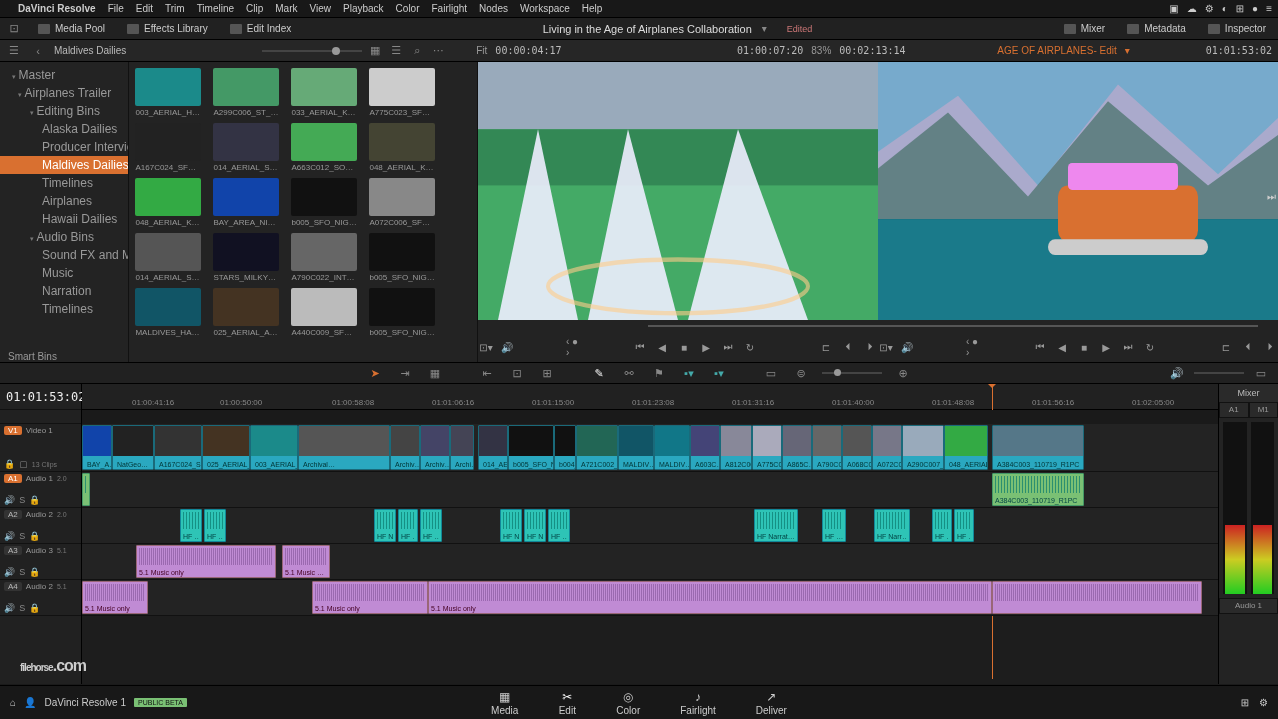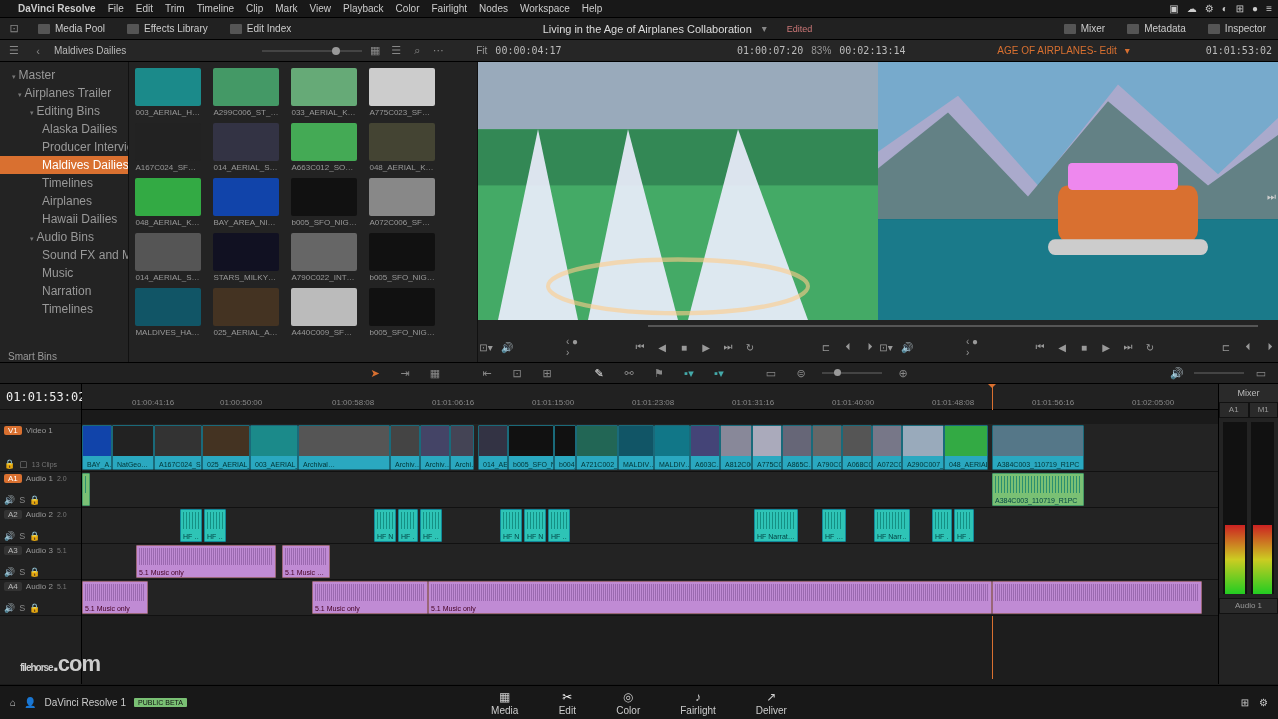--- a/index.html
+++ b/index.html
@@ -122,21 +122,21 @@
 
 .pagetabs { position:absolute; bottom:0; left:0; right:0; height:34px; background:#181818; display:flex; align-items:center; justify-content:center; gap:40px; border-top:1px solid #000; }
 .pagetabs .ptab { display:flex; flex-direction:column; align-items:center; gap:1px; color:#777; font-size:8px; }
 .pagetabs .ptab.active { color:#fff; }
 .pagetabs .ptab .picon { width:18px; height:14px; display:flex; align-items:center; justify-content:center; font-size:12px; }
 .pagetabs .ptab.active .picon { color:#fff; }
 .pagetabs .corner-l { position:absolute; left:10px; display:flex; align-items:center; gap:8px; color:#999; font-size:9px; }
 .pagetabs .corner-r { position:absolute; right:10px; display:flex; gap:10px; color:#888; font-size:11px; }
 .pagetabs .beta { background:#7ac074; color:#111; padding:1px 4px; font-size:7px; border-radius:1px; }
 .watermark { position:absolute; left:20px; bottom:40px; font-size:34px; font-weight:700; color:rgba(200,200,200,.25); letter-spacing:-1px; font-family:Arial; }
-.watermark .dotcom { font-size:22px; }
+.watermark .dotcom { font-size:16px; }
 </style>
 </head>
 <body>
 
 <div class="menubar">
   <span class="apple"></span>
   <span class="appname">DaVinci Resolve</span>
   <span id="menuitems"><span style="margin-right: 12px;">File</span><span style="margin-right: 12px;">Edit</span><span style="margin-right: 12px;">Trim</span><span style="margin-right: 12px;">Timeline</span><span style="margin-right: 12px;">Clip</span><span style="margin-right: 12px;">Mark</span><span style="margin-right: 12px;">View</span><span style="margin-right: 12px;">Playback</span><span style="margin-right: 12px;">Color</span><span style="margin-right: 12px;">Fairlight</span><span style="margin-right: 12px;">Nodes</span><span style="margin-right: 12px;">Workspace</span><span style="margin-right: 12px;">Help</span></span>
   <span class="spacer"></span>
   <span class="right-icons">

